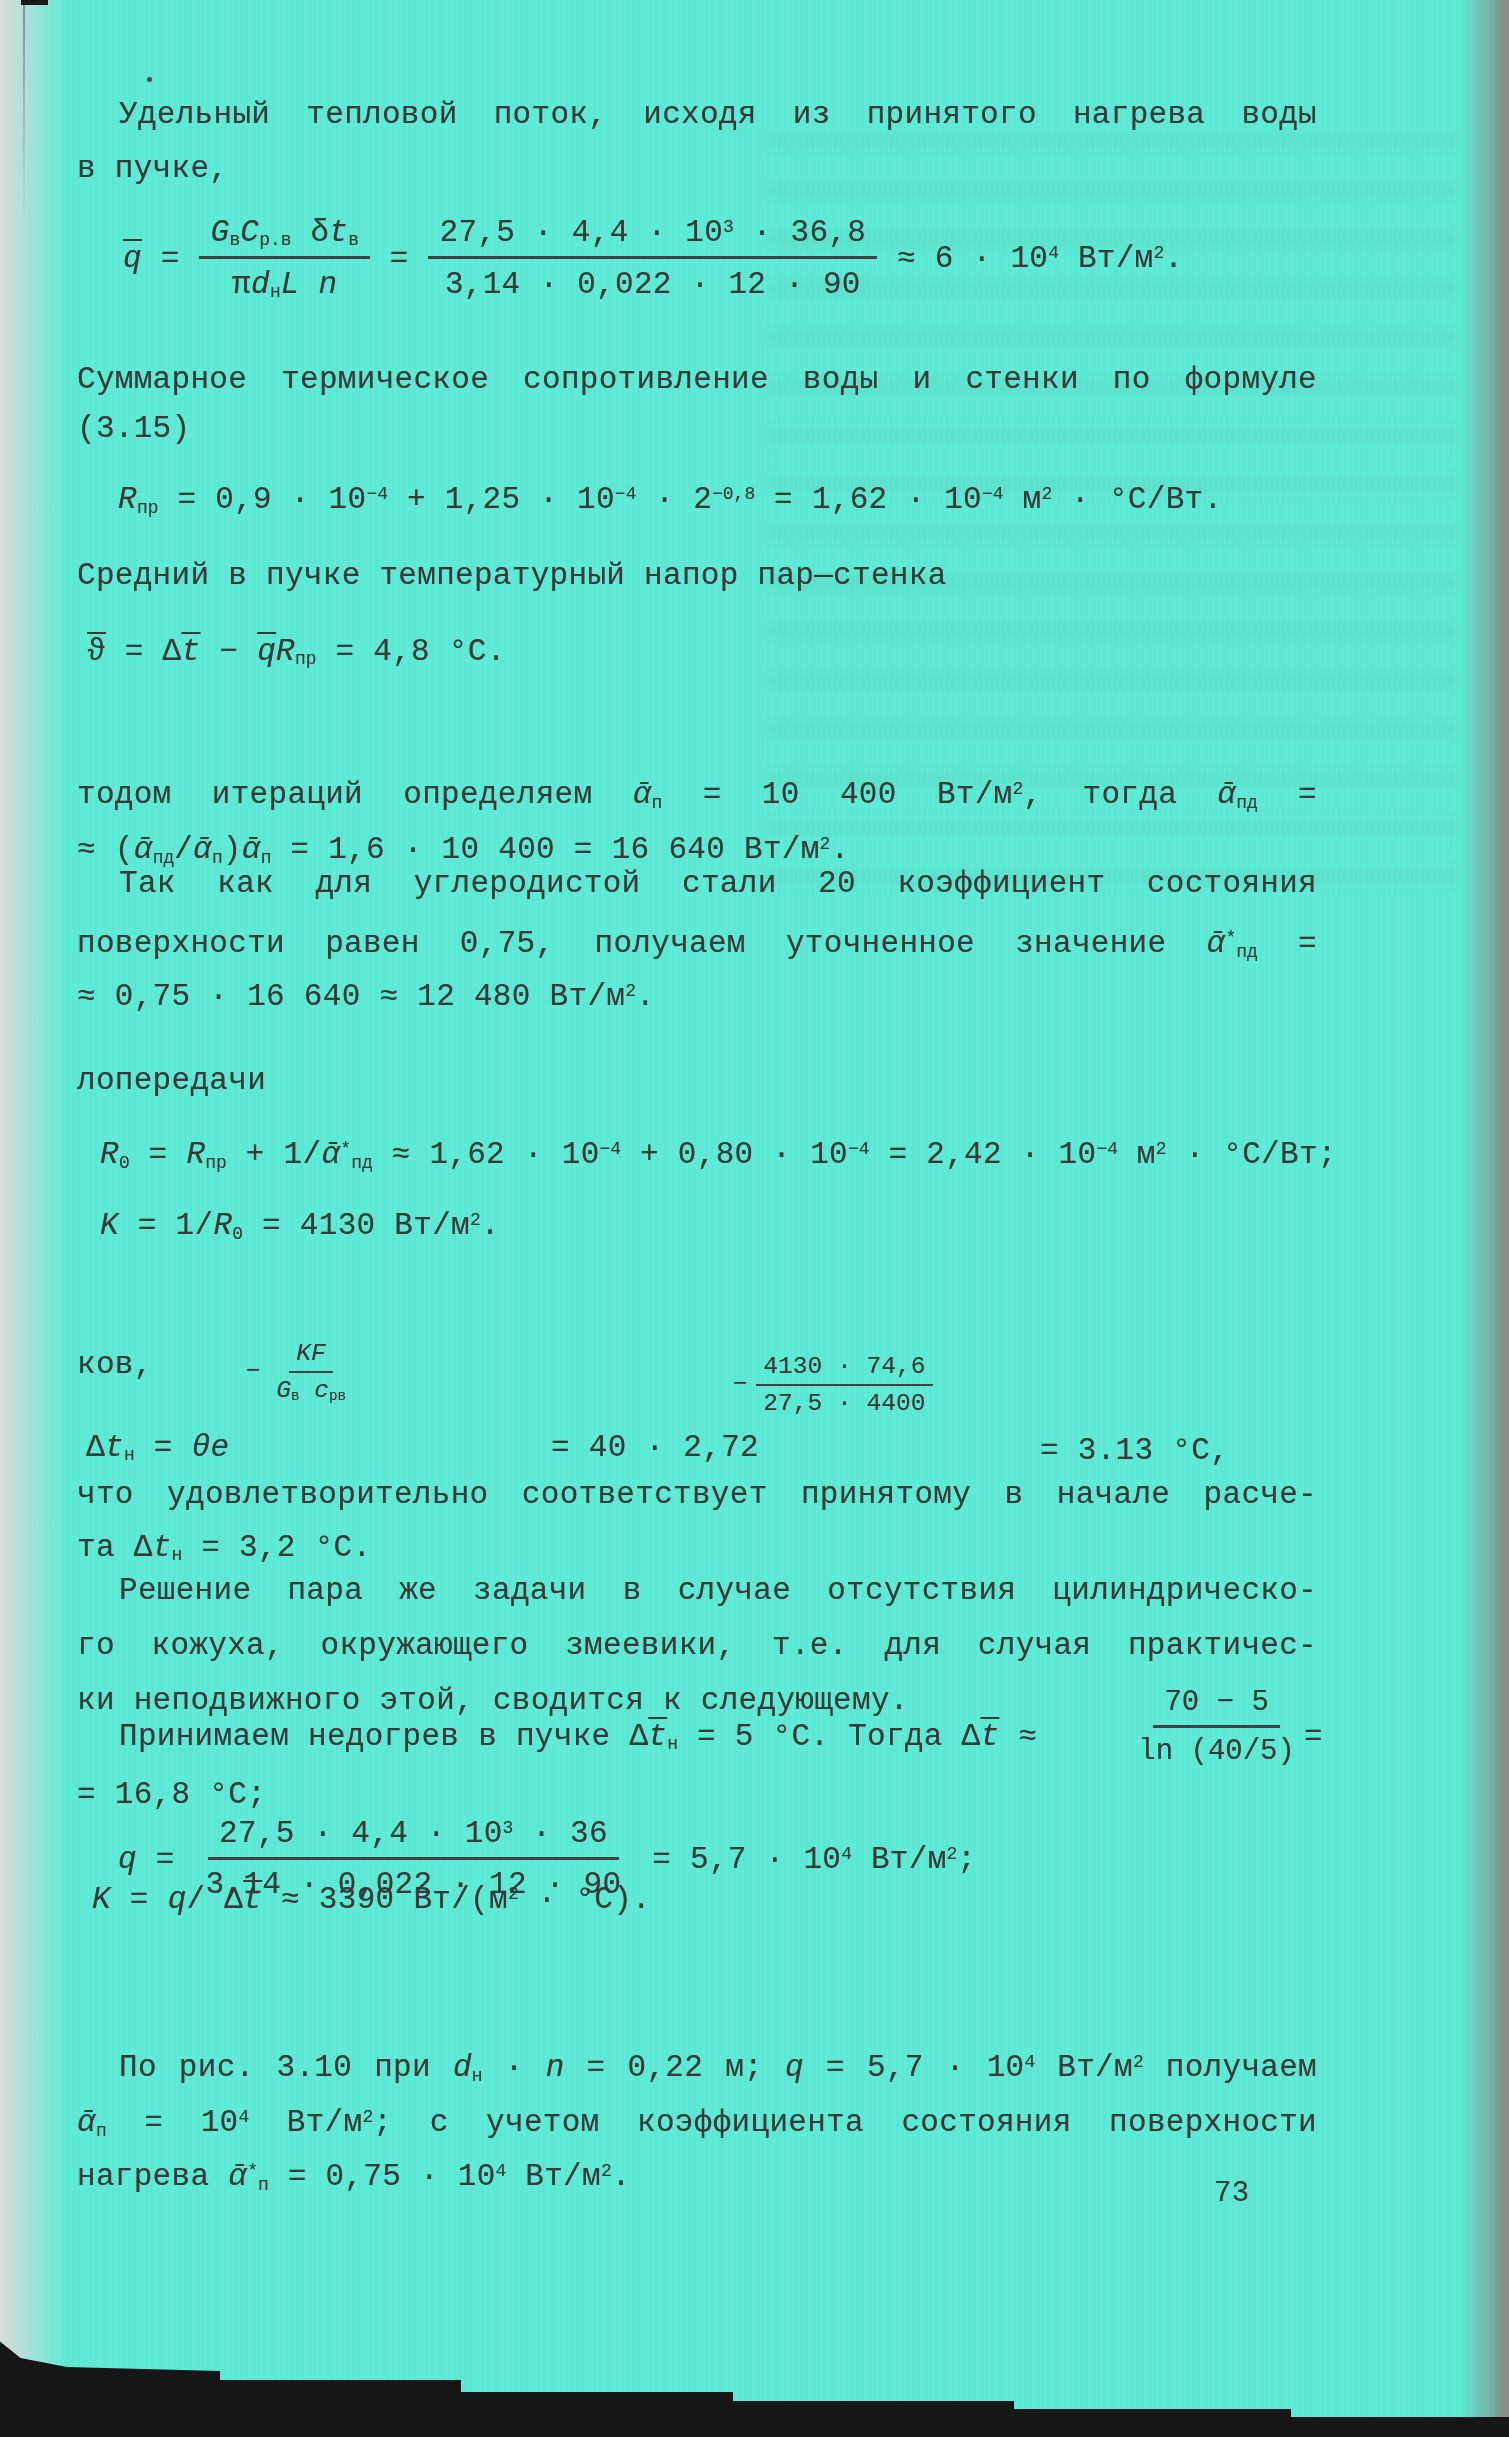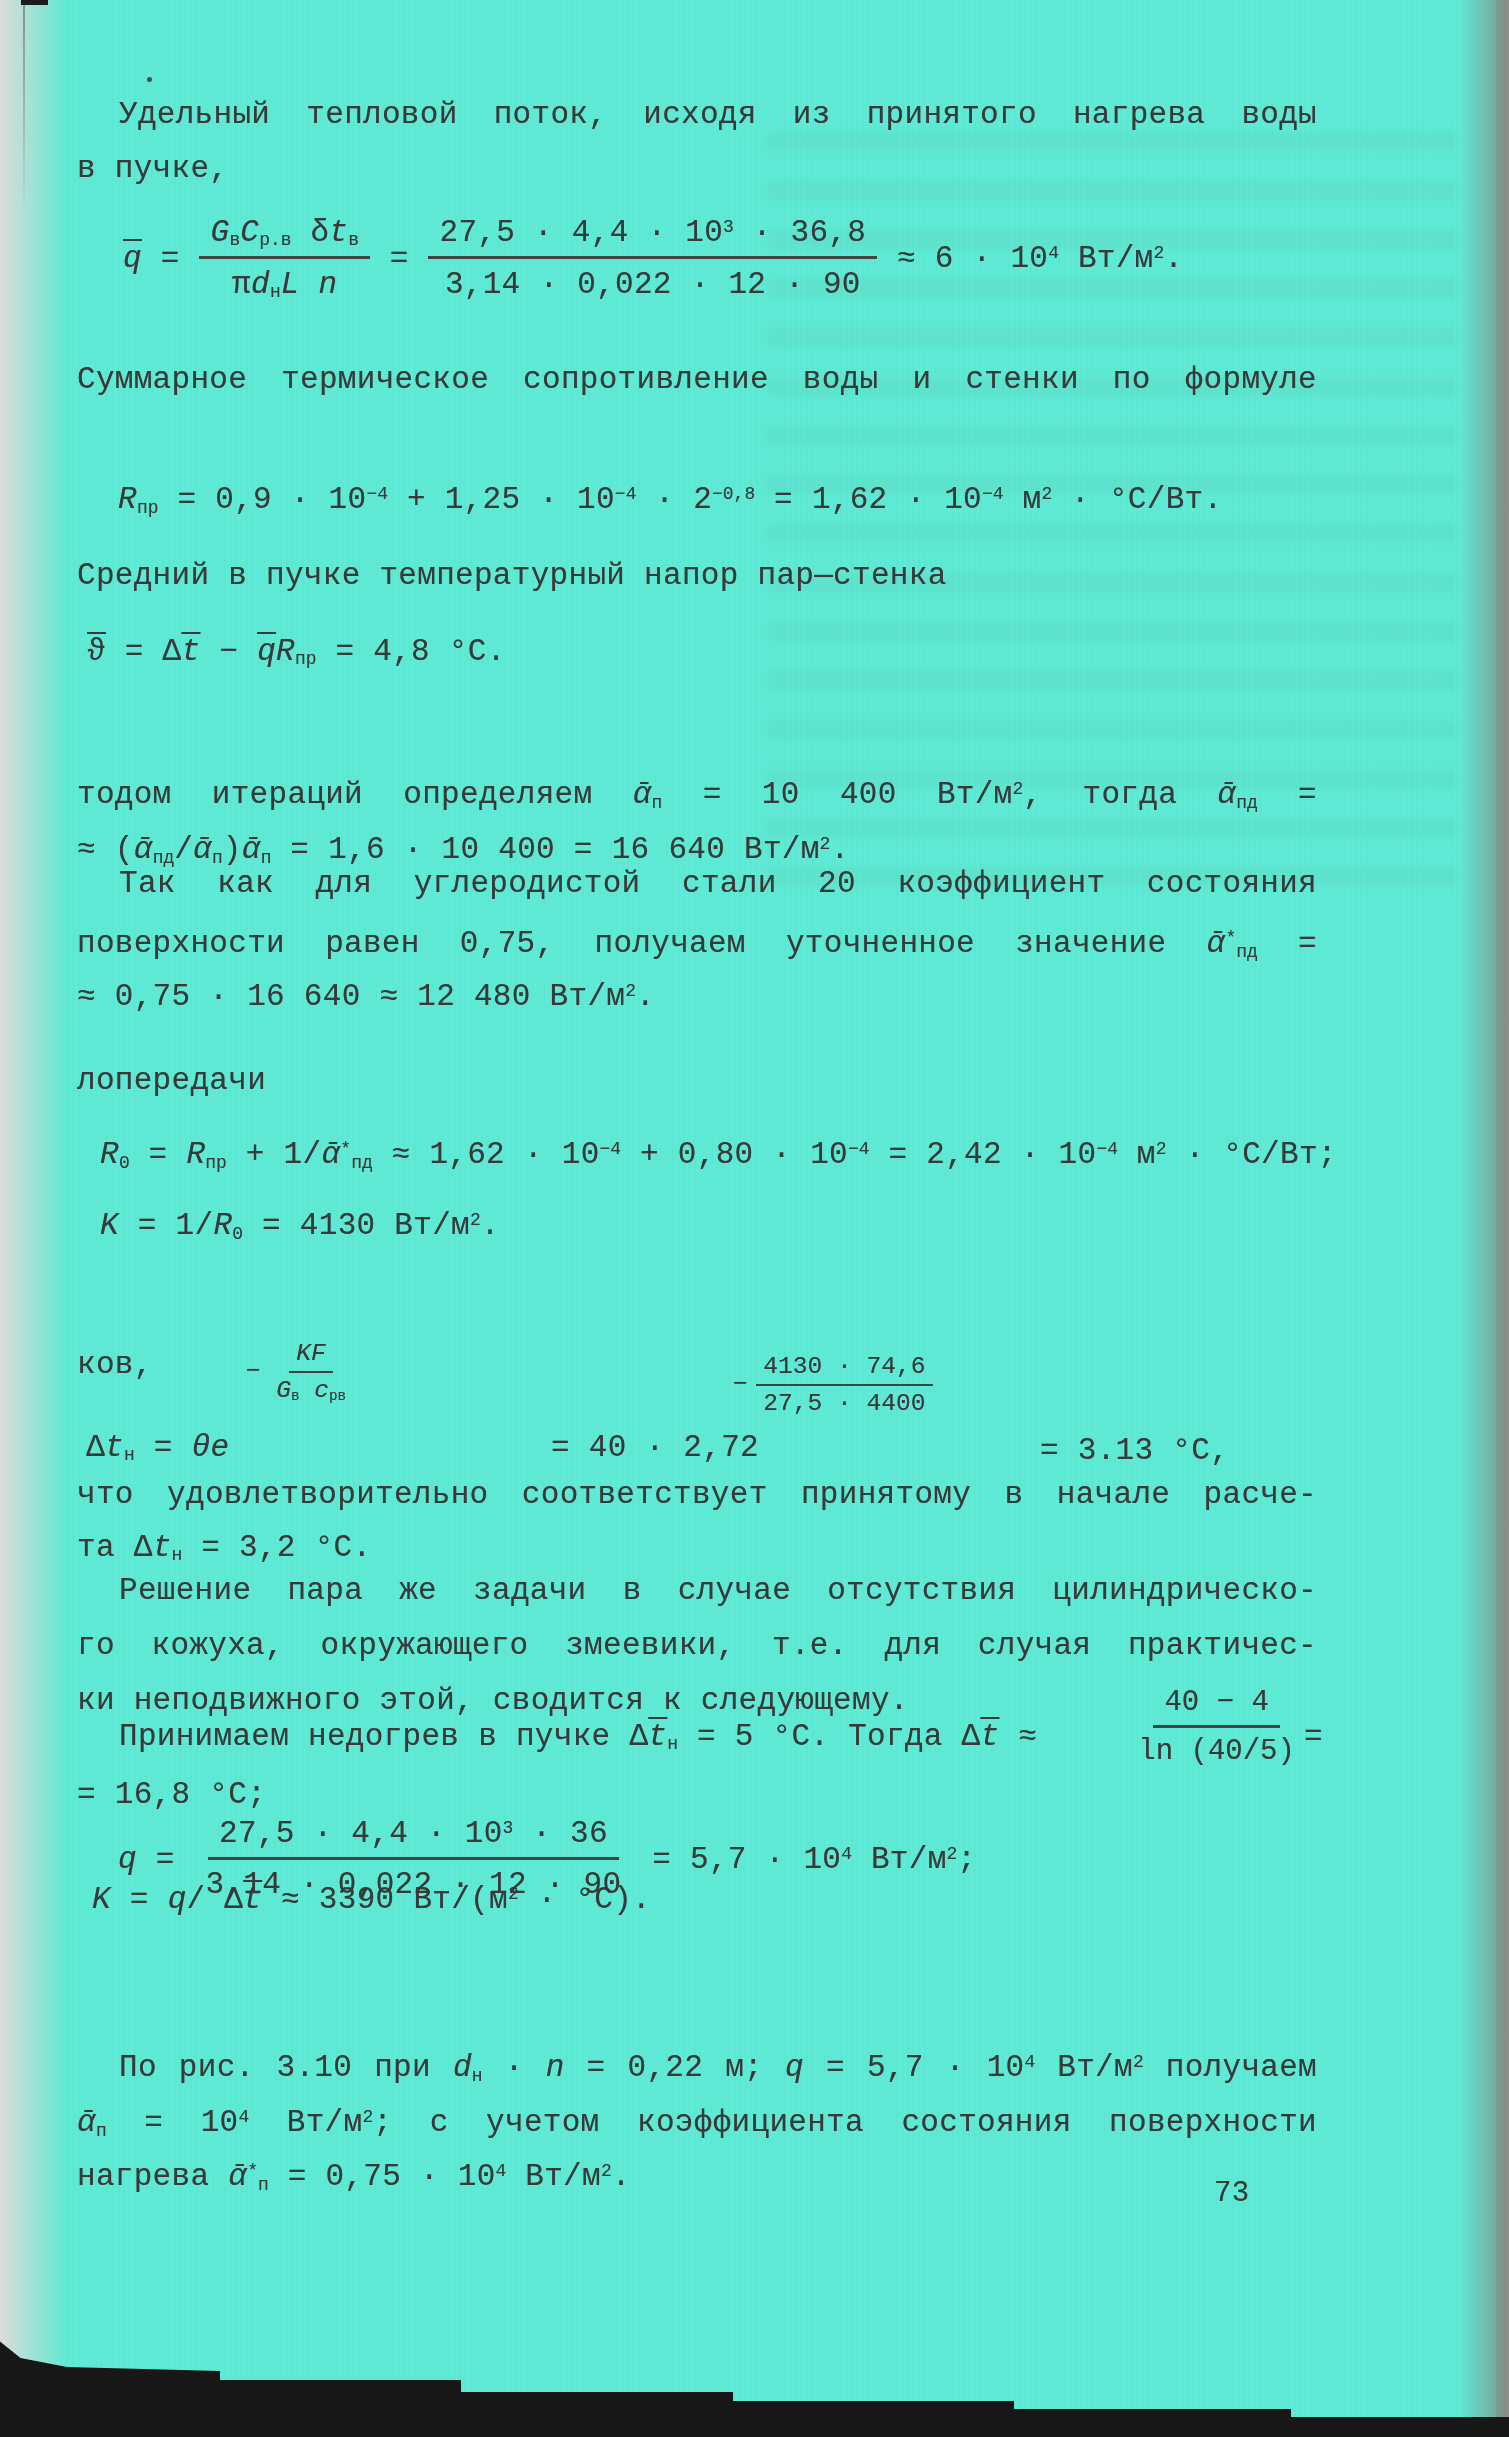--- a/index.html
+++ b/index.html
@@ -62,20 +62,21 @@
     </span>
     <span>=</span>
     <span class="frac mx">
       <span class="fnum">27,5 · 4,4 · 10<sup>3</sup> · 36,8</span>
       <span class="fden">3,14 · 0,022 · 12 · 90</span>
     </span>
     <span>≈ 6 · 10<sup>4</sup> Вт/м<sup>2</sup>.</span>
   </div>
 
   <div class="txt line jl" style="top:361px">Суммарное термическое сопротивление воды и стенки по формуле</div>
+  <div class="txt line" style="top:410px">(3.15)</div>
 
   <div class="txt" style="left:118px;top:475px;white-space:nowrap"><i>R</i><sub>пр</sub> = 0,9 · 10<sup>−4</sup> + 1,25 · 10<sup>−4</sup> · 2<sup>−0,8</sup> = 1,62 · 10<sup>−4</sup> м<sup>2</sup> · °С/Вт.</div>
 
   <div class="txt line" style="top:557px">Средний в пучке температурный напор пар—стенка</div>
 
   <div class="txt" style="left:87px;top:633px;white-space:nowrap"><o>ϑ</o> = Δ<o><i>t</i></o> − <o><i>q</i></o><i>R</i><sub>пр</sub> = 4,8 °С.</div>
 
   <div class="txt line jl" style="top:770px">тодом итераций определяем <i>ᾱ</i><sub>п</sub> = 10 400 Вт/м<sup>2</sup>, тогда <i>ᾱ</i><sub>пд</sub> =</div>
   <div class="txt line" style="top:825px">≈ (<i>ᾱ</i><sub>пд</sub>/<i>ᾱ</i><sub>п</sub>)<i>ᾱ</i><sub>п</sub> = 1,6 · 10 400 = 16 640 Вт/м<sup>2</sup>.</div>
 
@@ -113,21 +114,21 @@
   <div class="txt line jl" style="top:1476px">что удовлетворительно соответствует принятому в начале расче-</div>
   <div class="txt line" style="top:1529px">та Δ<i>t</i><sub>н</sub> = 3,2 °С.</div>
 
   <div class="txt line jl ind" style="top:1572px">Решение пара же задачи в случае отсутствия цилиндрическо-</div>
   <div class="txt line jl" style="top:1627px">го кожуха, окружающего змеевики, т.е. для случая практичес-</div>
   <div class="txt line" style="top:1682px">ки неподвижного этой, сводится к следующему.</div>
 
   <div style="position:absolute;left:77px;top:1686px;width:1260px;height:143px">
     <span class="txt" style="left:0;top:32px;text-indent:42px;white-space:nowrap">Принимаем недогрев в пучке Δ<o><i>t</i></o><sub>н</sub> = 5 °С. Тогда Δ<o><i>t</i></o> ≈</span>
     <span class="frac" style="position:absolute;left:1050px;top:0;font-size:29px;text-shadow:0 0 0.6px rgba(40,40,40,0.4)">
-      <span class="fnum">40 − 4</span>
+      <span class="fnum">70 − 5</span>
       <span class="fden">ln (40/5)</span>
     </span>
     <span class="txt" style="left:1227px;top:32px">=</span>
     <span class="txt" style="left:0;top:90px;white-space:nowrap">= 16,8 °С;</span>
   </div>
 
   <div class="frow" style="left:118px;top:1816px">
     <span><i>q</i> =</span>
     <span class="frac mx">
       <span class="fnum">27,5 · 4,4 · 10<sup>3</sup> · 36</span>

